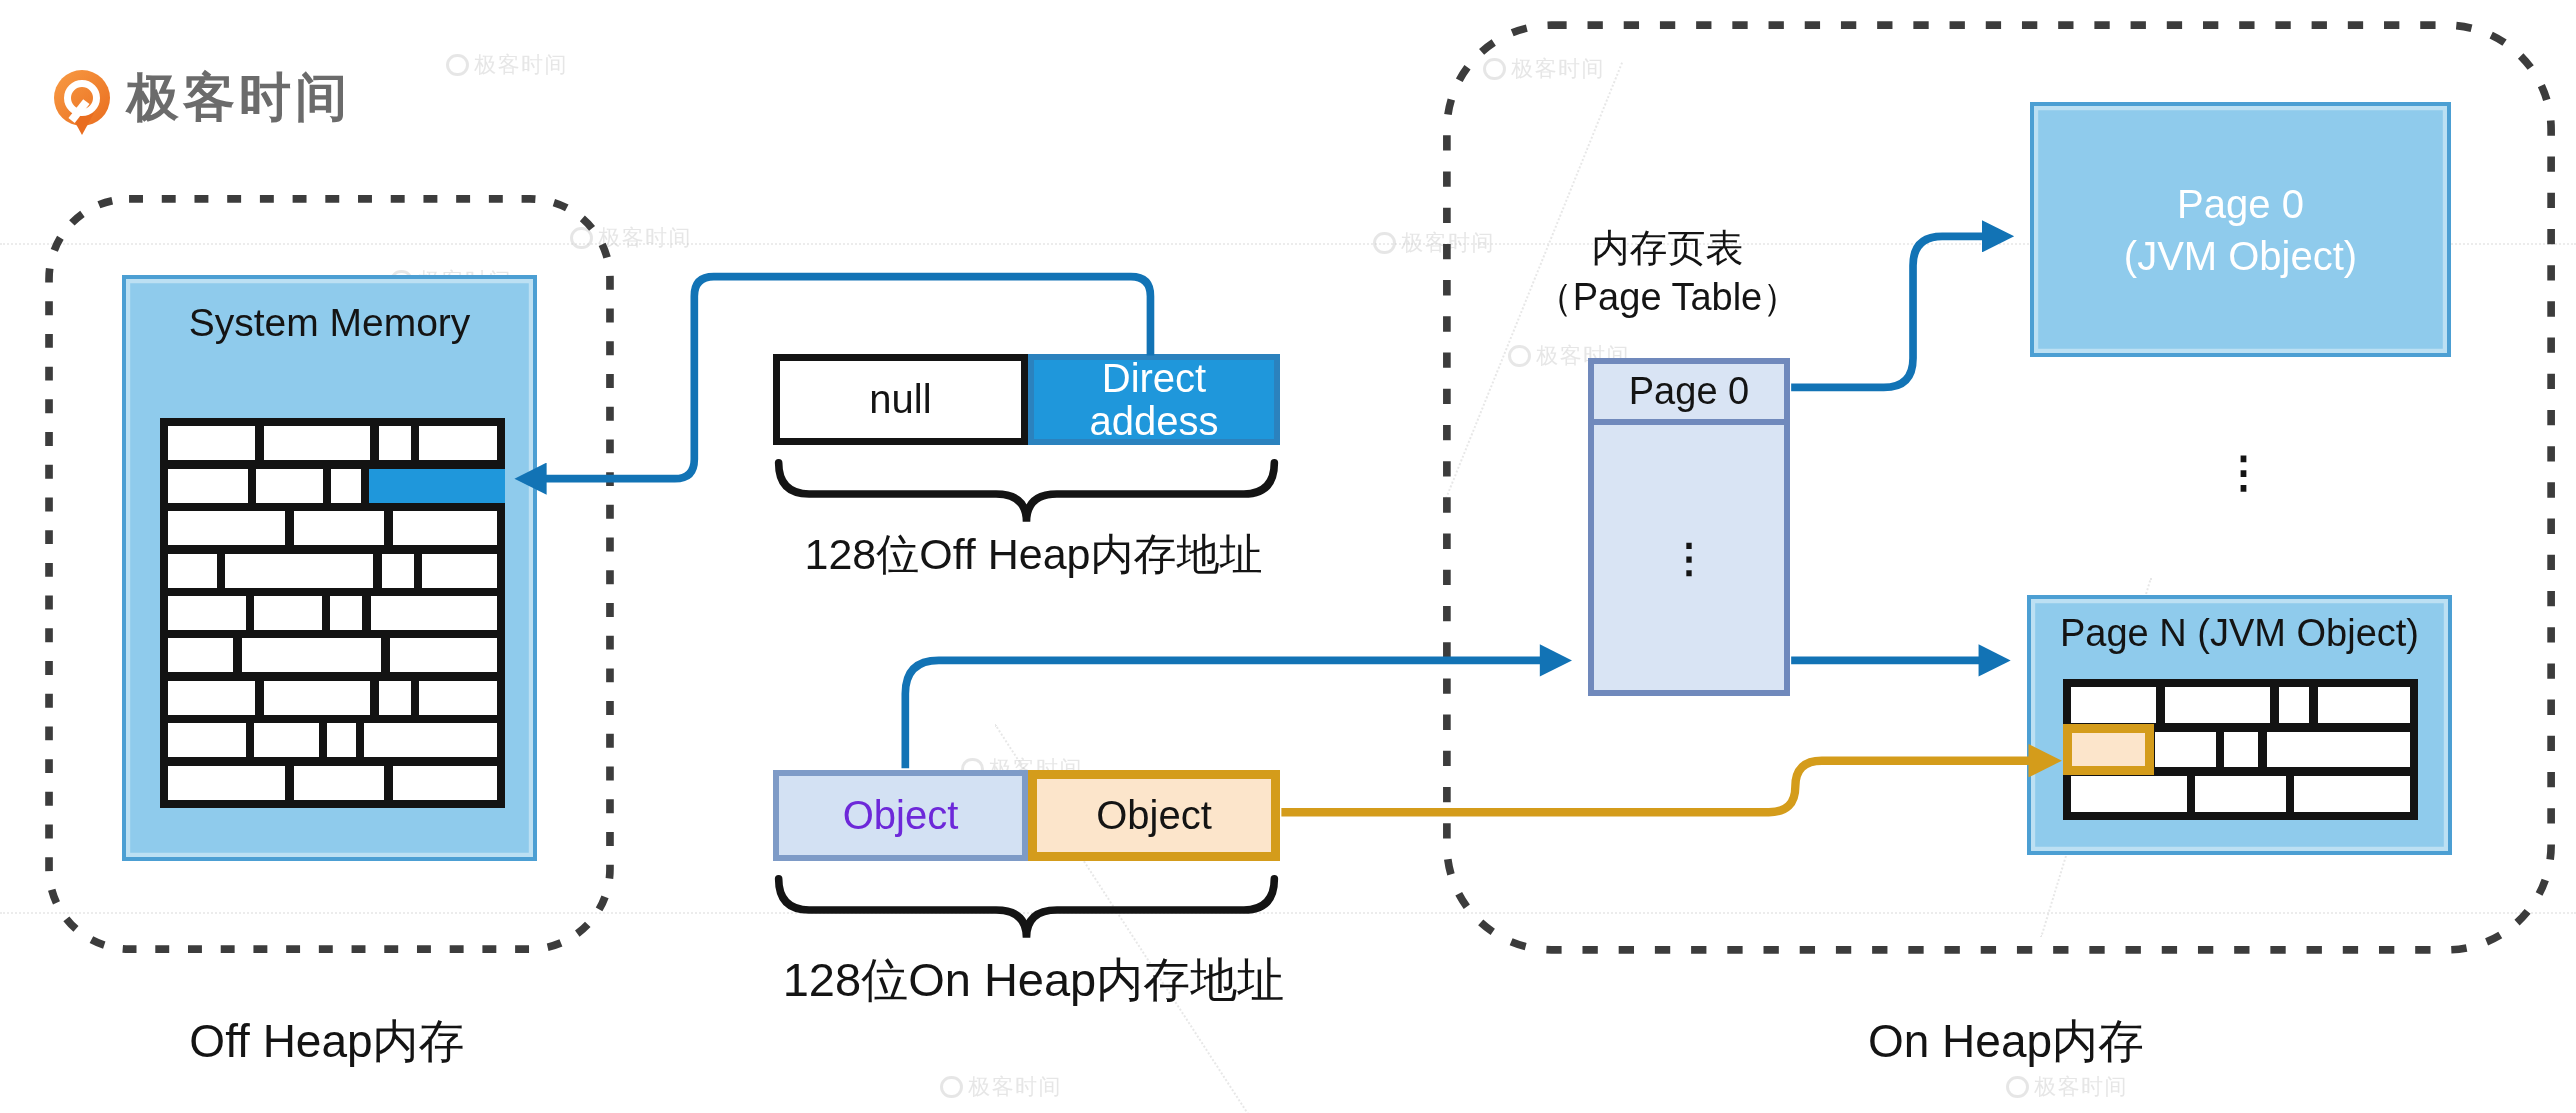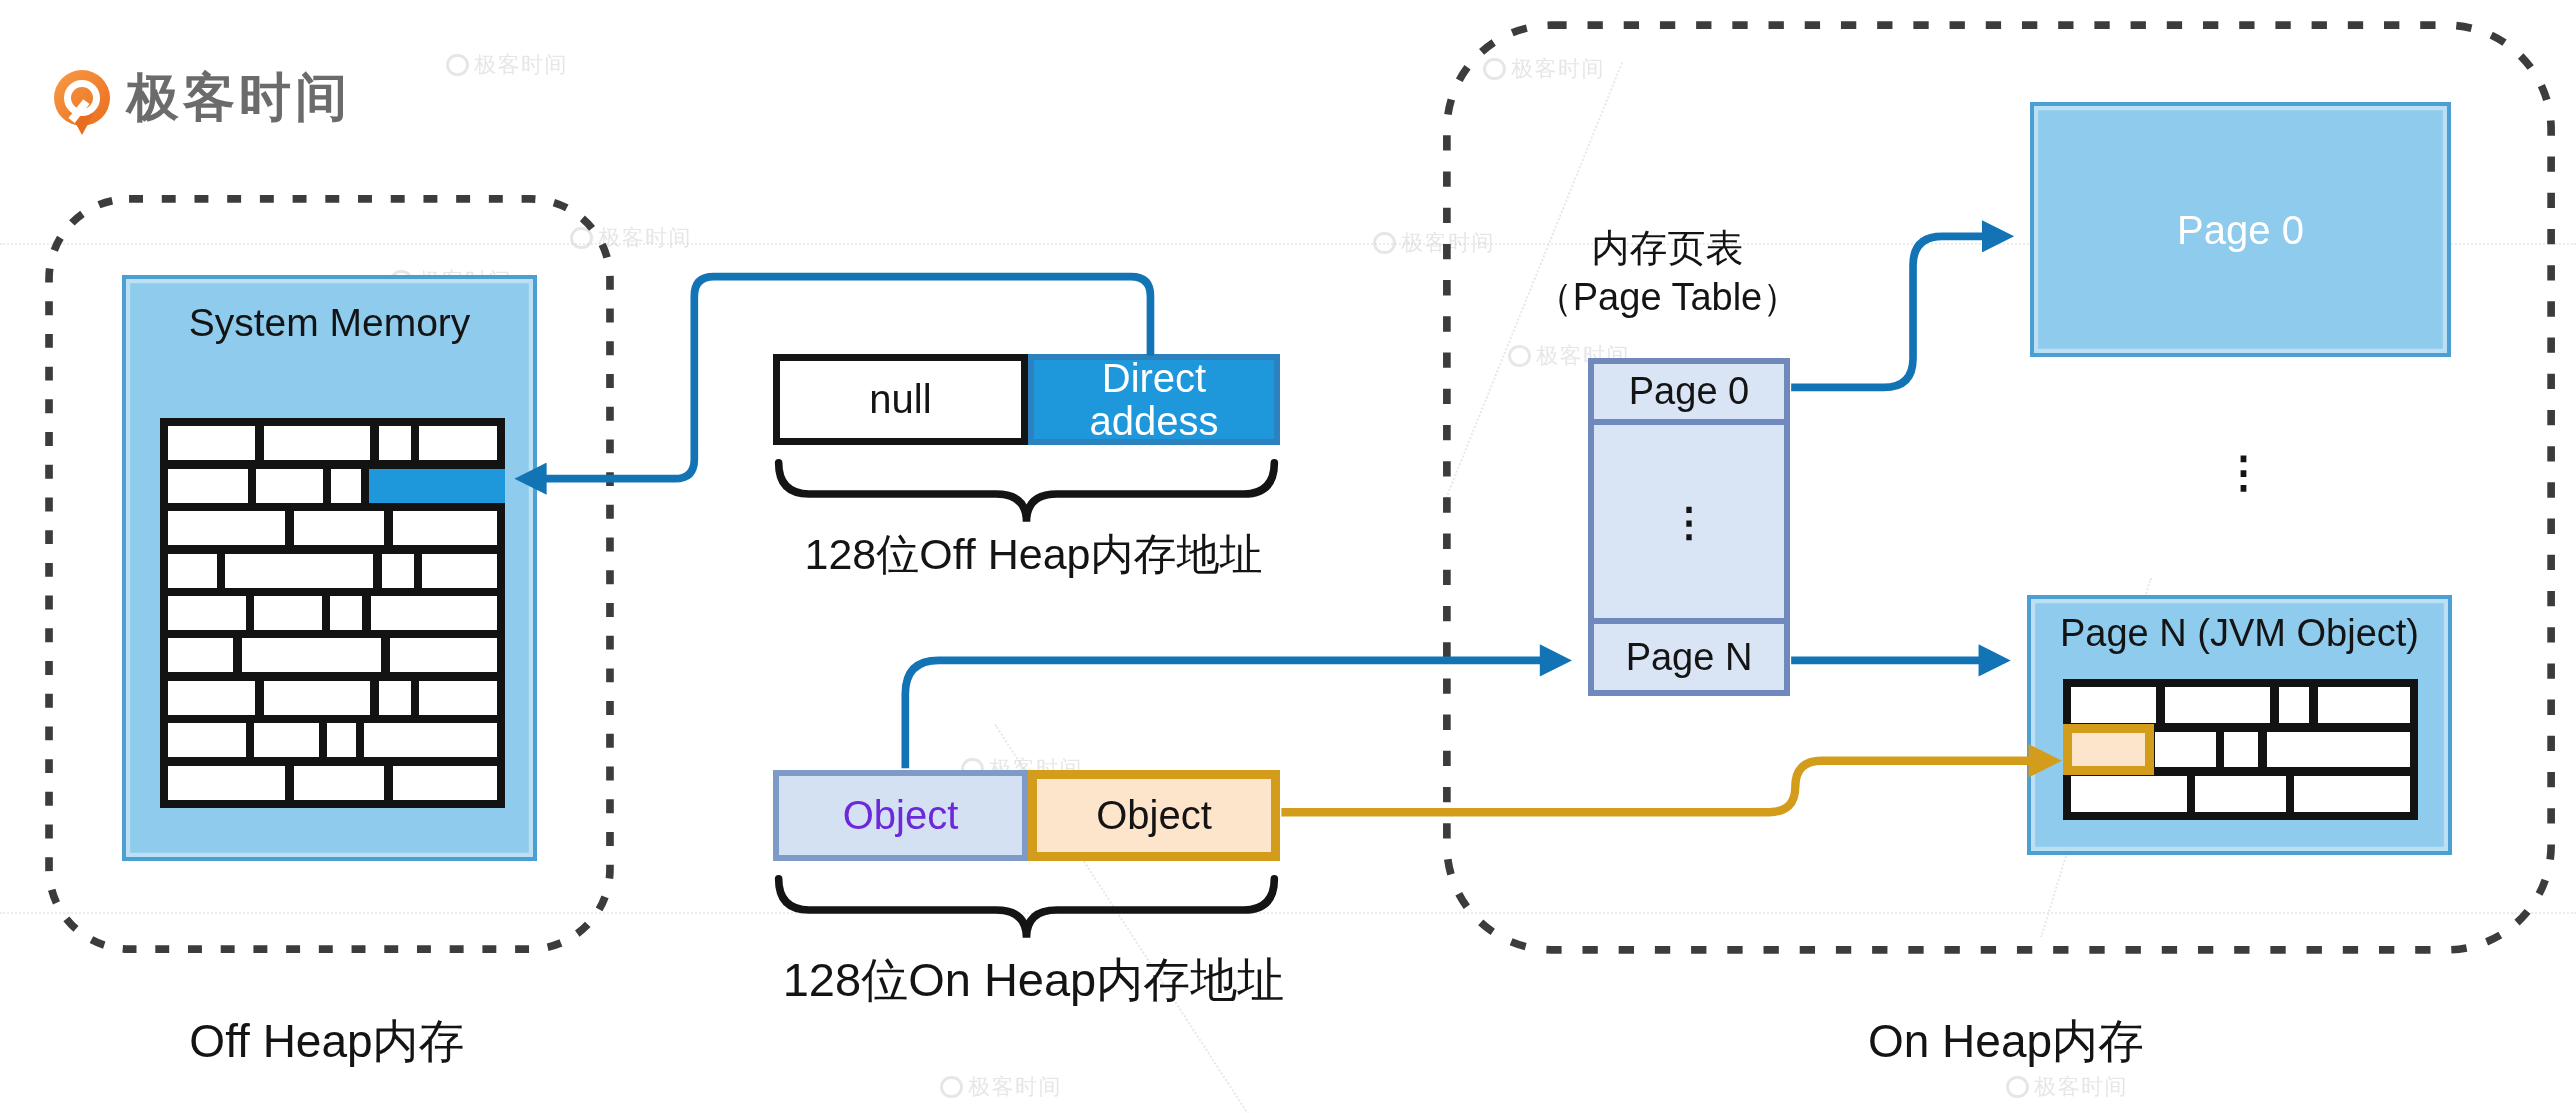--- a/index.html
+++ b/index.html
@@ -210,25 +210,25 @@
   </svg>
   <div class="caption caption-on">128位On Heap内存地址</div>
 
   <div class="pt-title">
     <div>内存页表</div>
     <div>（Page Table）</div>
   </div>
   <div class="ptable">
     <div class="ptrow pt-p0">Page 0</div>
     <div class="ptrow pt-dots">⋮</div>
-    <div class="ptrow pt-pn">Page N</div>
   </div>
 
   <div class="skybox page0-box">
     <div class="l">Page 0</div>
+    <div class="l">(JVM Object)</div>
   </div>
 
   <div class="mid-ellipsis">⋮</div>
 
   <div class="skybox pagen-box">
     <div class="pagen-title">Page N (JVM Object)</div>
   </div>
   <div class="brick-panel" style="left:2063px;top:679px;width:355px;height:141px">
       <div class="brick-row">
         <div class="brick" style="flex-grow: 25;"></div>

